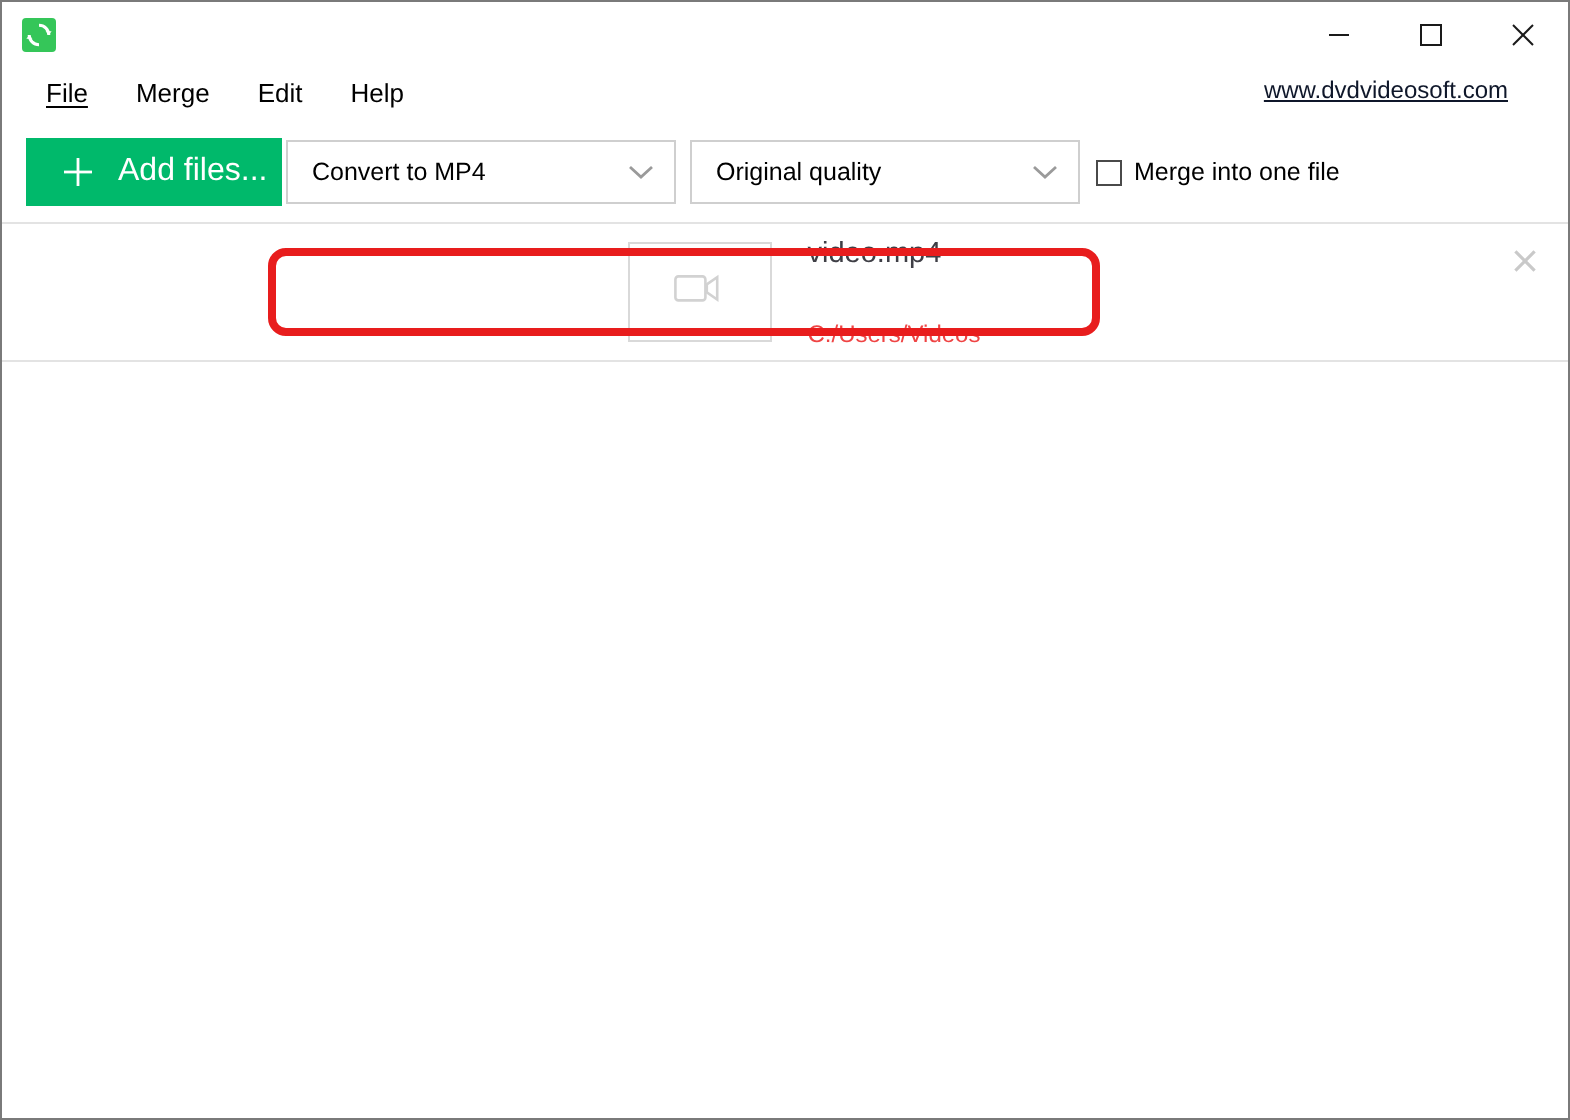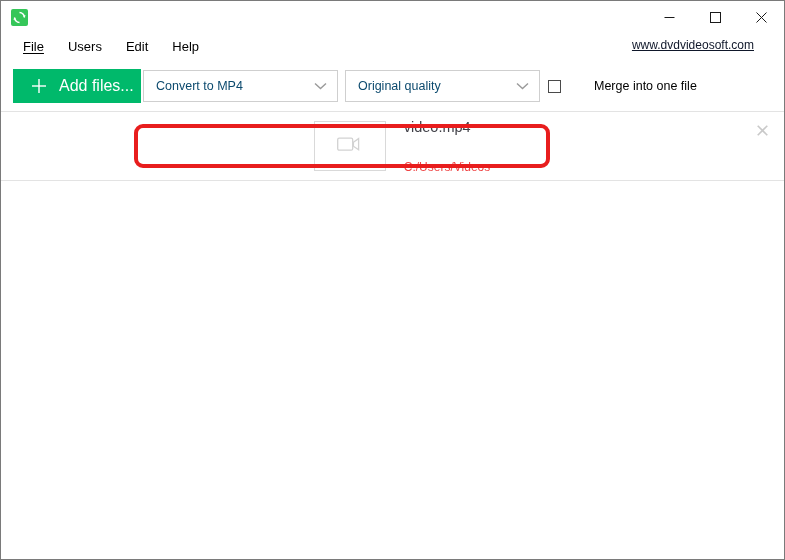--- a/index.html
+++ b/index.html
@@ -103,38 +103,37 @@
   }
   .dropdown {
     position: absolute;
     top: 9px;
     height: 32px;
     background: #ffffff;
     border: 1px solid #cfcfcf;
     display: flex;
     align-items: center;
     font-size: 12.5px;
-    color: #0c4a6e;
+    color: #000000;
   }
   .dropdown .dd-label { margin-left: 12px; white-space: nowrap; }
   .dropdown .chev {
     position: absolute;
     right: 10px; top: 50%;
     transform: translateY(-50%);
     display: flex;
   }
   #dd-format { left: 142px; width: 195px; }
   #dd-quality { left: 344px; width: 195px; }
 
   #merge-check {
     position: absolute;
     left: 547px; top: 18px;
     display: flex;
     align-items: center;
-    gap: 27px;
   }
   #merge-box {
     width: 13px; height: 13px;
     border: 1px solid #4a4a4a;
     background: #ffffff;
     flex: 0 0 auto;
   }
   #merge-label {
     margin-left: 6px;
     font-size: 12.5px;
@@ -228,21 +227,21 @@
         <svg width="11" height="11" viewBox="0 0 11 11">
           <line x1="0.5" y1="0.5" x2="10.5" y2="10.5" stroke="#1a1a1a" stroke-width="1"></line>
           <line x1="10.5" y1="0.5" x2="0.5" y2="10.5" stroke="#1a1a1a" stroke-width="1"></line>
         </svg>
       </div>
     </div>
   </div>
 
   <div id="menubar">
     <div class="menu-item" style="text-decoration:underline; text-underline-offset:2px;">File</div>
-    <div class="menu-item">Users</div>
+    <div class="menu-item">Merge</div>
     <div class="menu-item">Edit</div>
     <div class="menu-item">Help</div>
     <a id="site-link" href="#">www.dvdvideosoft.com</a>
   </div>
 
   <div id="toolbar">
 
     <div id="add-files-btn">
       <span class="plus">
         <svg width="16" height="16" viewBox="0 0 16 16">

